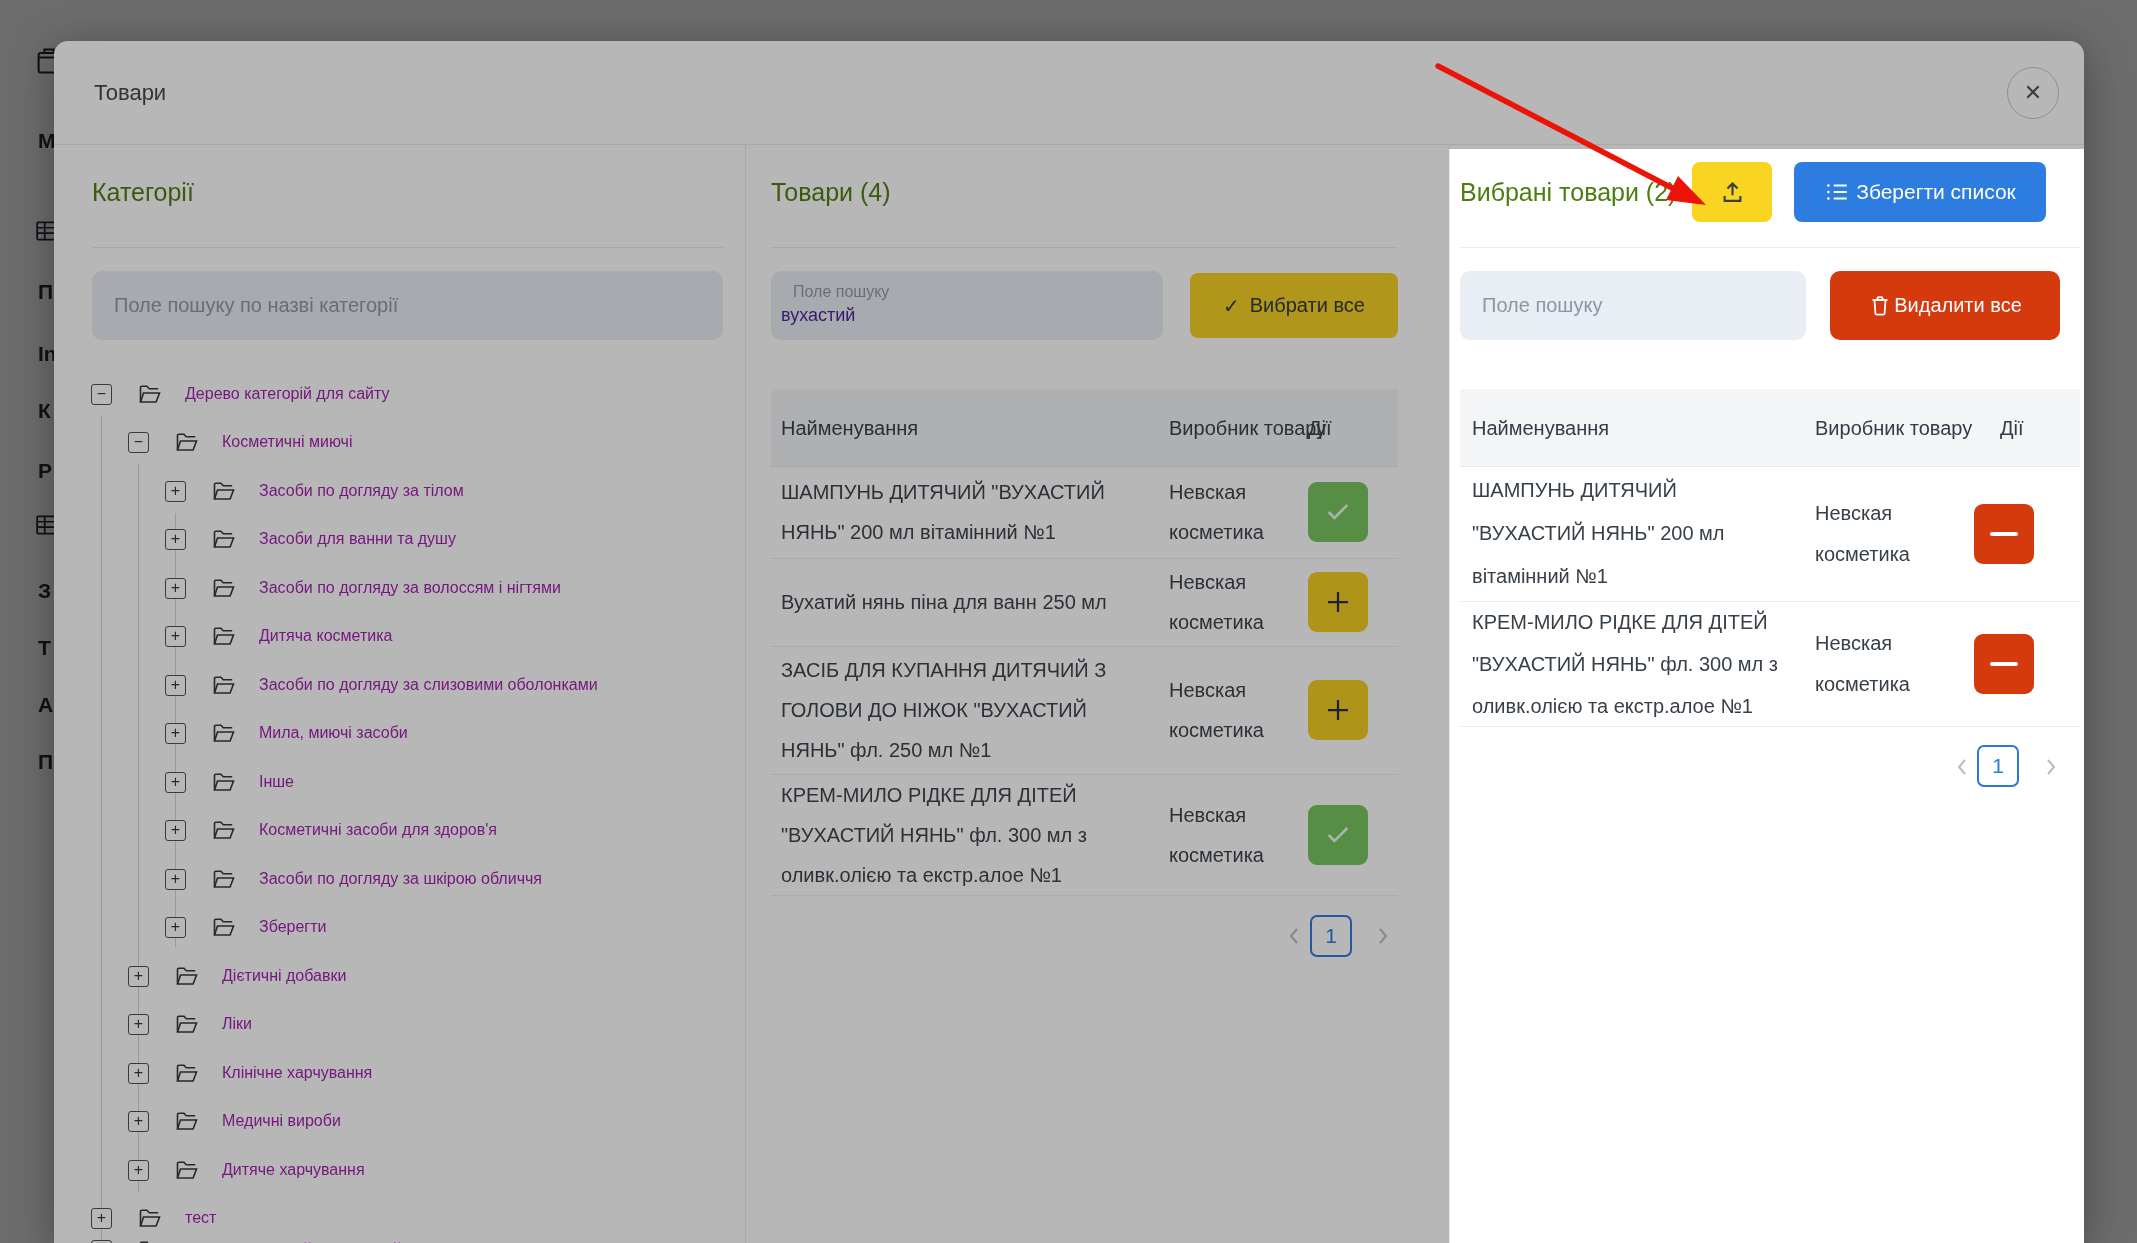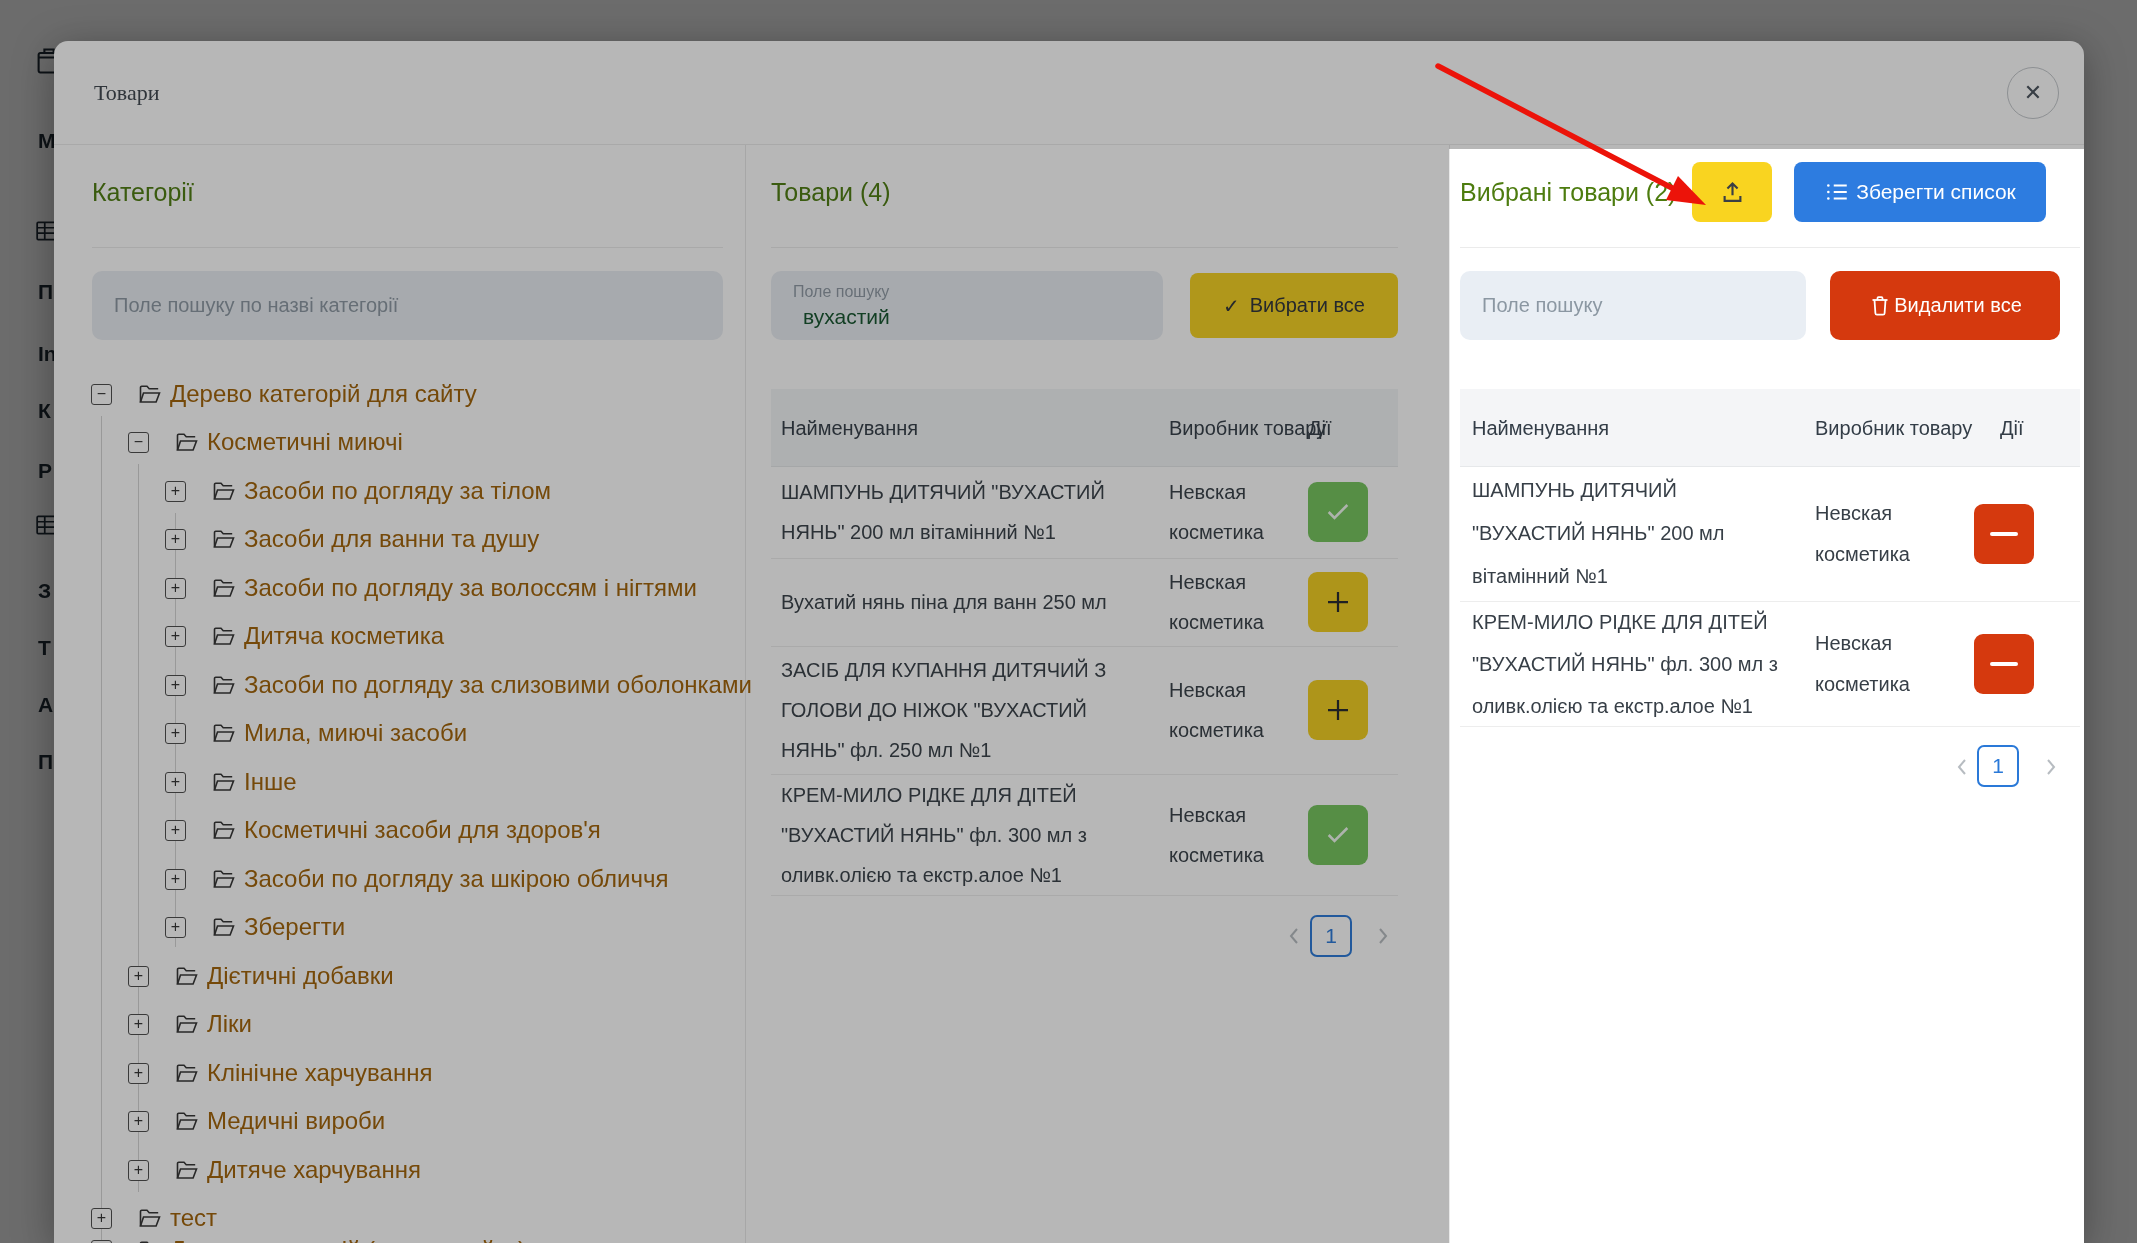--- a/index.html
+++ b/index.html
@@ -11,41 +11,41 @@
   .bg-letter{position:absolute;left:38px;font-size:21px;font-weight:700;color:#16222c;}
   .bg-icon{position:absolute;left:35px;color:#16222c;}
 
   .backdrop{position:absolute;inset:0;background:rgba(0,0,0,0.42);}
 
   
   .modal-bg{position:absolute;left:54px;top:41px;width:2030px;height:1202px;
             background:#fff;border-radius:14px 14px 0 0;box-shadow:0 8px 40px rgba(0,0,0,.35);}
   .hline{position:absolute;height:1px;background:#ebebeb;}
   .vline{position:absolute;width:1px;background:#e9e9e9;}
-  .modal-title{position:absolute;left:94px;top:80px;font-size:22px;color:#3e464e;font-weight:500;font-family:Liberation Serif, serif;}
+  .modal-title{position:absolute;left:94px;top:80px;font-size:22px;color:#3e464e;font-weight:500;}
   .close-btn{position:absolute;left:2007px;top:67px;width:52px;height:52px;border-radius:50%;
              border:1px solid #c3c7cb;background:#fff;display:flex;align-items:center;justify-content:center;
              font-size:22px;color:#49525c;cursor:pointer;padding:0;}
 
   .col-heading{position:absolute;top:178px;font-size:25px;color:#4d7c0f;font-weight:500;}
 
   .search-box{position:absolute;border:none;border-radius:10px;background:#e9edf2;
               font-size:20px;color:#333c44;padding:0 22px;font-family:inherit;}
   .search-box::placeholder{color:#8b97a2;opacity:1;}
 
   .btn{border:none;border-radius:8px;display:flex;align-items:center;justify-content:center;
        font-family:inherit;font-weight:500;cursor:pointer;gap:10px;}
 
   
   .ti{position:absolute;height:44px;display:flex;align-items:center;cursor:pointer;}
   .tbox{width:21px;height:21px;border:1.5px solid #4d4d4d;border-radius:3px;box-sizing:border-box;
         display:flex;align-items:center;justify-content:center;font-size:16px;color:#333;flex:0 0 auto;
         background:#fff;line-height:1;}
   .tfolder{margin-left:26px;flex:0 0 auto;display:flex;}
-  .tlabel{margin-left:8px;font-size:24px;color:#a16207;white-space:nowrap;}
+  .tlabel{margin-left:23px;font-size:16px;color:#a21caf;white-space:nowrap;}
   .guide{position:absolute;width:1px;background:#d4d4d4;}
 
   
   .thead{position:absolute;background:#f3f5f6;border-bottom:1px solid #e6e8ea;}
   .th{position:absolute;top:0;height:100%;display:flex;align-items:center;
       font-size:20px;font-weight:400;color:#333d47;line-height:40px;}
   .trow{position:absolute;border-bottom:1px solid #ededed;}
   .cell{position:absolute;top:0;height:100%;display:flex;align-items:center;
         font-size:20px;color:#373f47;line-height:40px;}
   .act-btn{width:60px;height:60px;border:none;border-radius:9px;display:flex;
@@ -308,21 +308,21 @@
         </svg>
       </span>
       <span class="tlabel">Дерево категорій (не для сайту)</span>
     </div>
 
   <span class="col-heading" style="left:771px">Товари (4)</span>
   <div class="hline" style="left:771px;top:247px;width:627px"></div>
 
   <div class="abs" style="left:771px;top:271px;width:392px;height:69px;border-radius:10px;background:#e9edf2;padding:0;box-sizing:border-box;">
     <div style="position:absolute;left:22px;top:12px;font-size:16px;color:#8e99a4">Поле пошуку</div>
-    <div style="position:absolute;left:32px;top:34px;font-size:21px;color:#14532d">вухастий</div>
+    <div style="position:absolute;left:10px;top:34px;font-size:18px;color:#4c1d95">вухастий</div>
   </div>
 
   <button class="btn" style="position:absolute;left:1190px;top:273px;width:208px;height:65px;background:#f5d120;color:#2e3338;font-size:20px;">
     <span>✓</span>
     <span>Вибрати все</span>
   </button>
 
   <div class="thead" style="left:771px;top:389px;width:627px;height:77px">
     <span class="th" style="left:10px">Найменування</span>
     <span class="th" style="left:398px;width:160px">Виробник товару</span>

